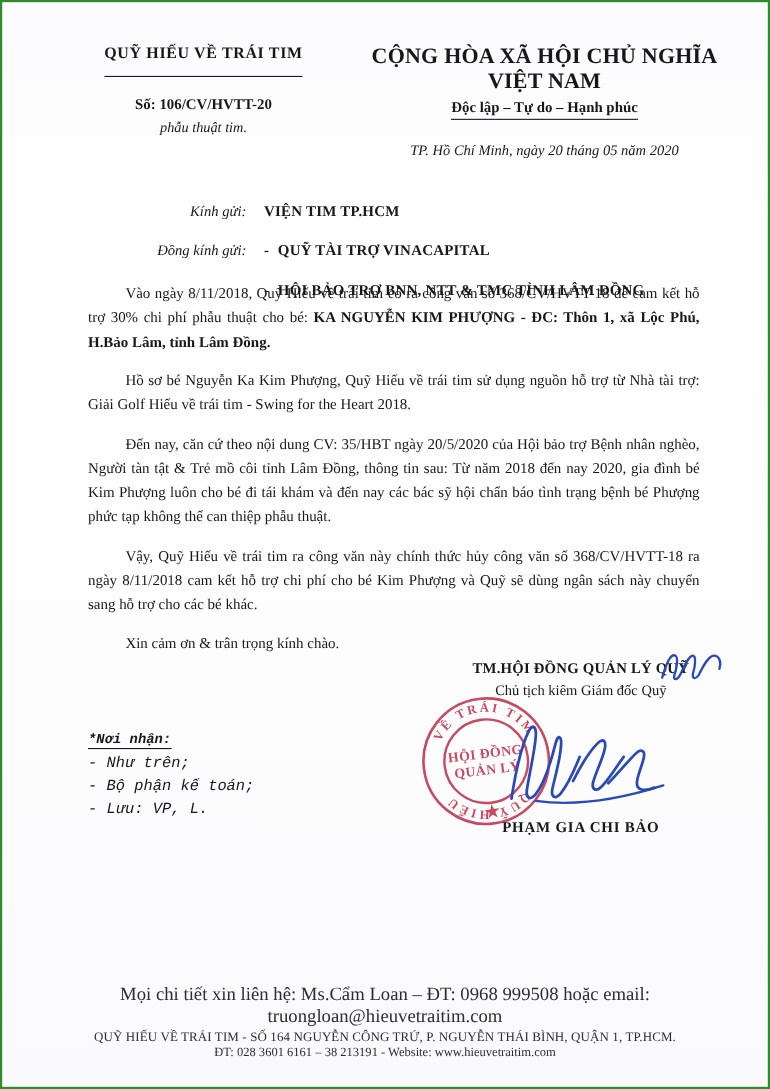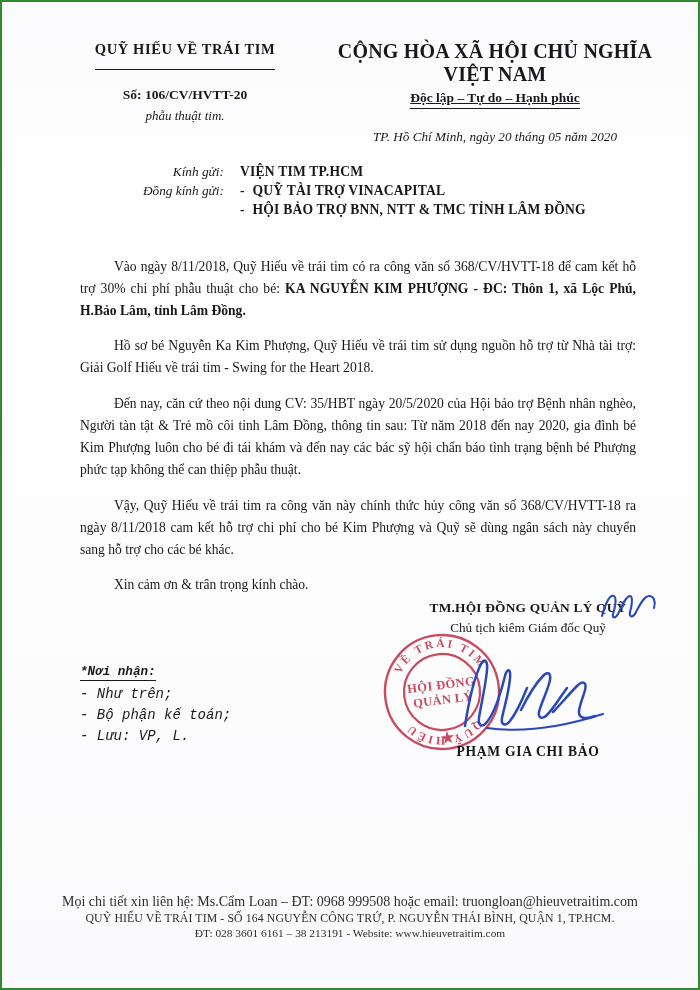--- a/index.html
+++ b/index.html
@@ -31,27 +31,27 @@
     font-weight:bold;font-size:14.5px;letter-spacing:.6px;
     display:inline-block;padding-bottom:11px;border-bottom:1.4px solid #16181c;
   }
   .so{margin-top:17px;font-weight:bold;font-size:13.5px;}
   .vv{margin-top:4px;font-style:italic;font-size:13px;line-height:1.45;}
 
   .hdr-right{position:absolute;left:318px;top:0;width:350px;text-align:center;}
   .nation1{font-weight:bold;font-size:20px;letter-spacing:.2px;}
   .nation2{
     margin-top:4px;font-weight:bold;font-size:13.5px;
-    display:inline-block;padding-bottom:2px;border-bottom:1.3px solid #16181c;text-decoration:underline;
+    display:inline-block;padding-bottom:2px;border-bottom:1.3px solid #16181c;
   }
   .placedate{margin-top:20px;font-style:italic;font-size:13.2px;}
 
   
   .recips{position:absolute;top:162px;left:0;width:696px;}
-  .rrow{display:flex;align-items:center;margin-bottom:3px;}
+  .rrow{display:flex;align-items:center;margin-bottom:3px;margin-top:20px;}
   .rlab{font-style:italic;font-size:13.3px;text-align:right;}
   .rlab.k{width:222px;}
   .rlab.d{width:222px;}
   .rval{font-weight:bold;font-size:13.6px;padding-left:16px;letter-spacing:.2px;}
   .rdash{font-weight:bold;font-size:13.6px;padding-left:16px;}
 
   
   .body{position:absolute;top:240px;left:78px;width:556px;}
   .para{
     text-align:justify;text-justify:inter-word;
@@ -88,21 +88,21 @@
     font-style:italic;font-weight:bold;font-size:12.6px;
     display:inline-block;border-bottom:1.1px solid #16181c;padding-bottom:1px;
   }
   .nn-item{font-style:italic;font-size:14px;margin-top:5px;}
 
   
   .footer{
     position:absolute;top:892px;left:0;width:696px;text-align:center;
     color:#2a2d33;
   }
-  .f1{font-size:14px;}
+  .f1{font-size:17px;}
   .f2{font-size:11.8px;margin-top:1px;letter-spacing:.1px;}
   .f3{font-size:11.4px;margin-top:1px;}
 </style>
 </head>
 <body>
 
 <div class="page">
   <div class="paper"></div>
   <div class="content">
 

